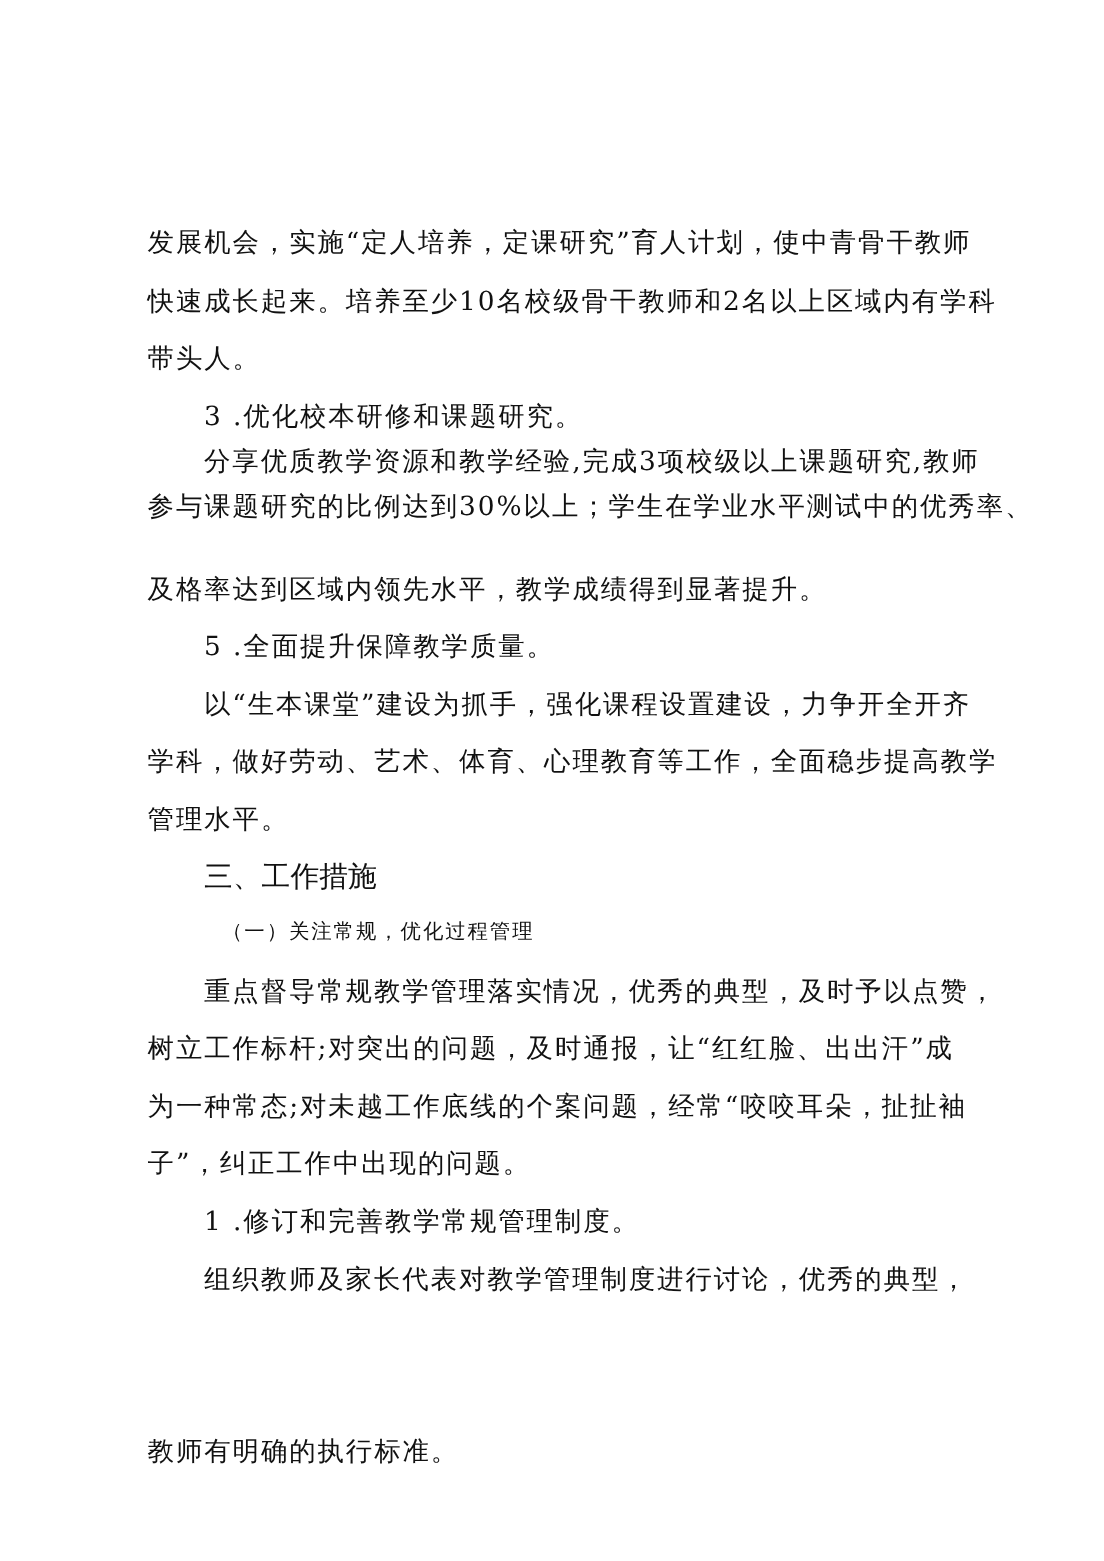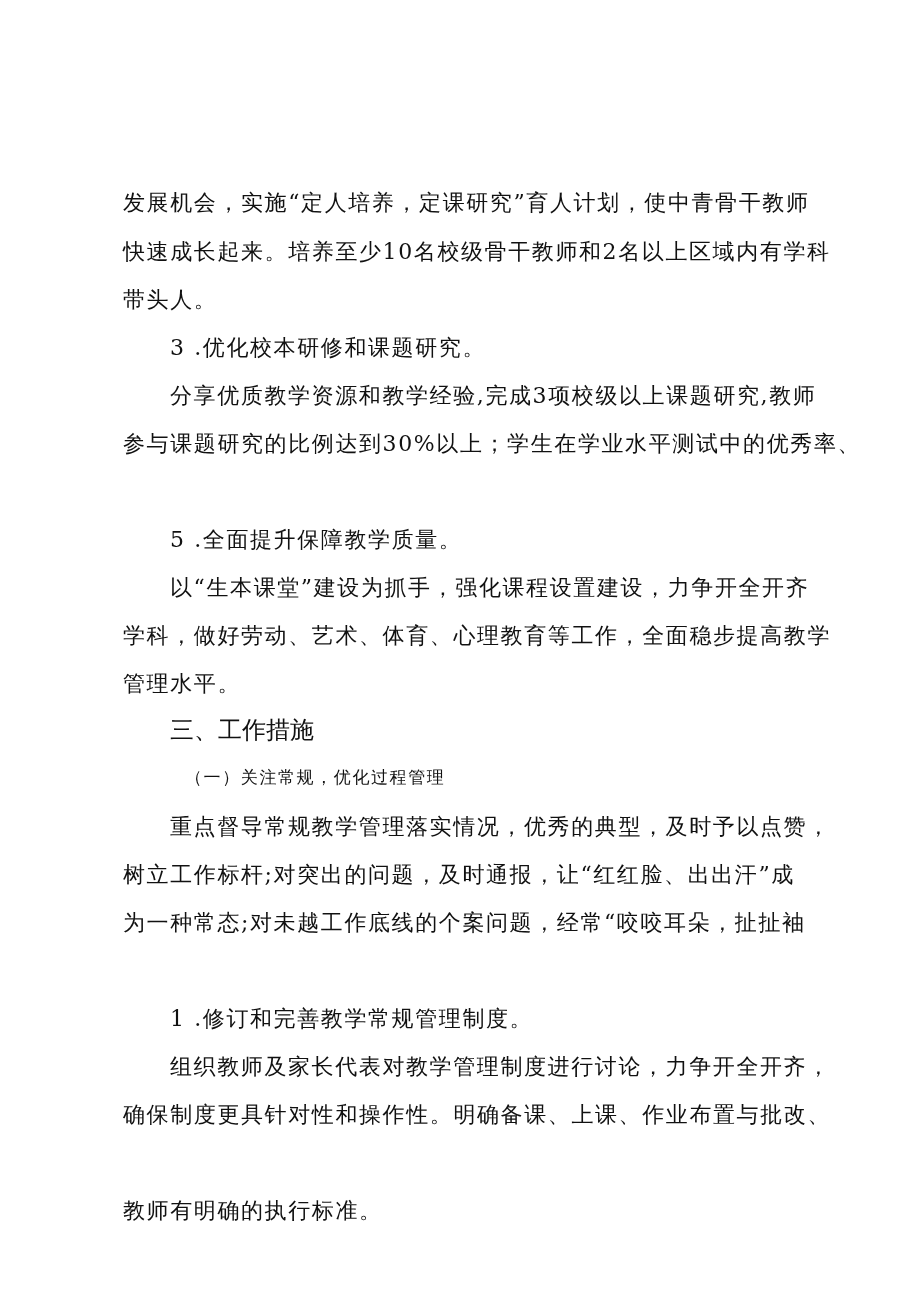--- a/index.html
+++ b/index.html
@@ -53,32 +53,33 @@
   </style>
 </head>
 <body>
 
 <div class="page">
   <div class="line" style="top:188px">发展机会，实施“定人培养，定课研究”育人计划，使中青骨干教师</div>
   <div class="line" style="top:237px">快速成长起来。培养至少10名校级骨干教师和2名以上区域内有学科</div>
   <div class="line" style="top:285px">带头人。</div>
 
   <div class="line indent" style="top:333px">3 .优化校本研修和课题研究。</div>
-  <div class="line indent" style="top:381px">分享优质教学资源和教学经验,完成3项校级以上课题研究,教师</div>
-  <div class="line" style="top:429px">参与课题研究的比例达到30%以上；学生在学业水平测试中的优秀率、</div>
+  <div class="line indent" style="top:371px">分享优质教学资源和教学经验,完成3项校级以上课题研究,教师</div>
+  <div class="line" style="top:408px">参与课题研究的比例达到30%以上；学生在学业水平测试中的优秀率、</div>
+  <div class="line" style="top:477px">及格率达到区域内领先水平，教学成绩得到显著提升。</div>
 
   <div class="line indent" style="top:525px">5 .全面提升保障教学质量。</div>
   <div class="line indent" style="top:573px">以“生本课堂”建设为抓手，强化课程设置建设，力争开全开齐</div>
   <div class="line" style="top:621px">学科，做好劳动、艺术、体育、心理教育等工作，全面稳步提高教学</div>
   <div class="line" style="top:669px">管理水平。</div>
 
   <div class="heading" style="top:714px">三、工作措施</div>
   <div class="subheading" style="top:762px">（一）关注常规，优化过程管理</div>
 
   <div class="line" style="top:860px">树立工作标杆;对突出的问题，及时通报，让“红红脸、出出汗”成</div>
   <div class="line indent" style="top:812px">重点督导常规教学管理落实情况，优秀的典型，及时予以点赞，</div>
   <div class="line" style="top:908px">为一种常态;对未越工作底线的个案问题，经常“咬咬耳朵，扯扯袖</div>
+  <div class="line" style="top:956px">子”，纠正工作中出现的问题。</div>
 
   <div class="line indent" style="top:1004px">1 .修订和完善教学常规管理制度。</div>
-  <div class="line indent" style="top:1052px">组织教师及家长代表对教学管理制度进行讨论，力争开全开齐，</div>
-  <div class="line" style="top:1100px">确保制度更具针对性和操作性。明确备课、上课、作业布置与批改、</div>
+  <div class="line indent" style="top:1052px">组织教师及家长代表对教学管理制度进行讨论，优秀的典型，</div>
   <div class="line" style="top:1196px">教师有明确的执行标准。</div>
 </div>
 
 </body></html>

